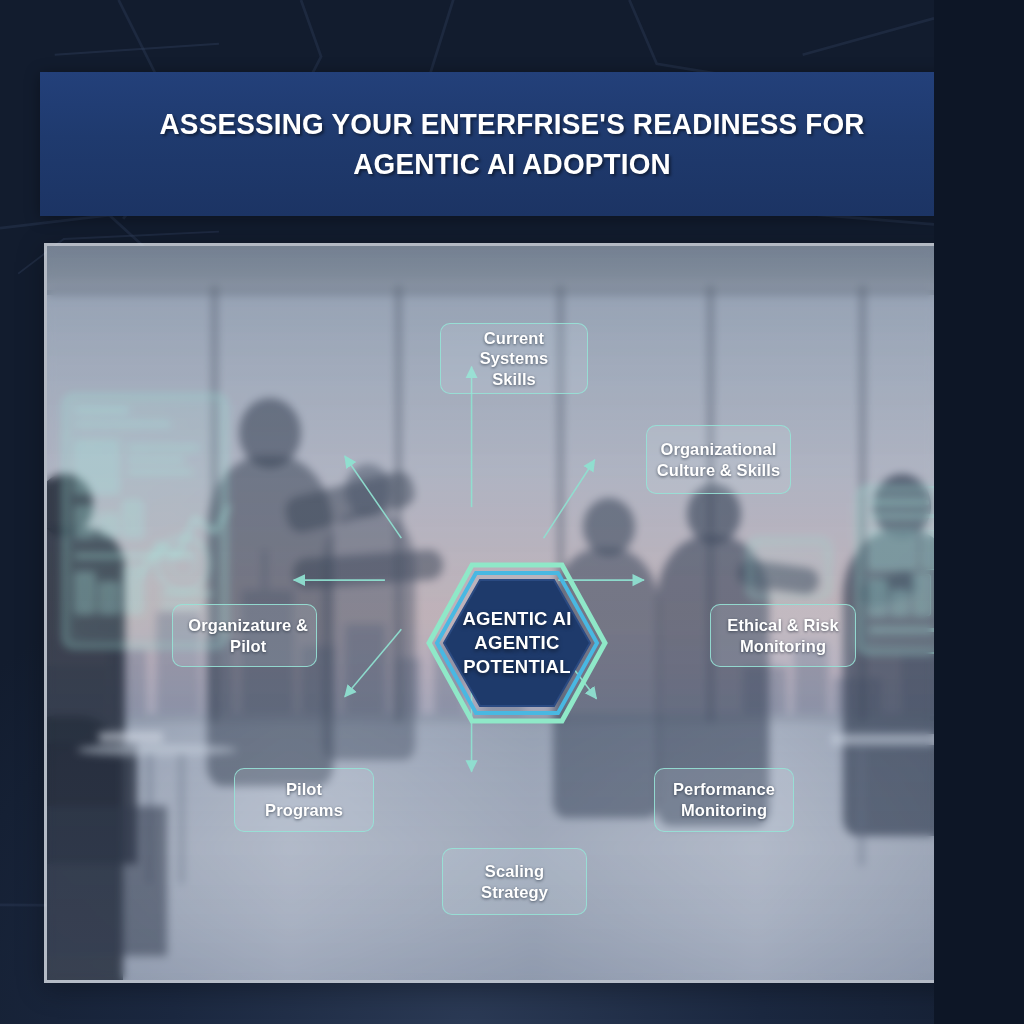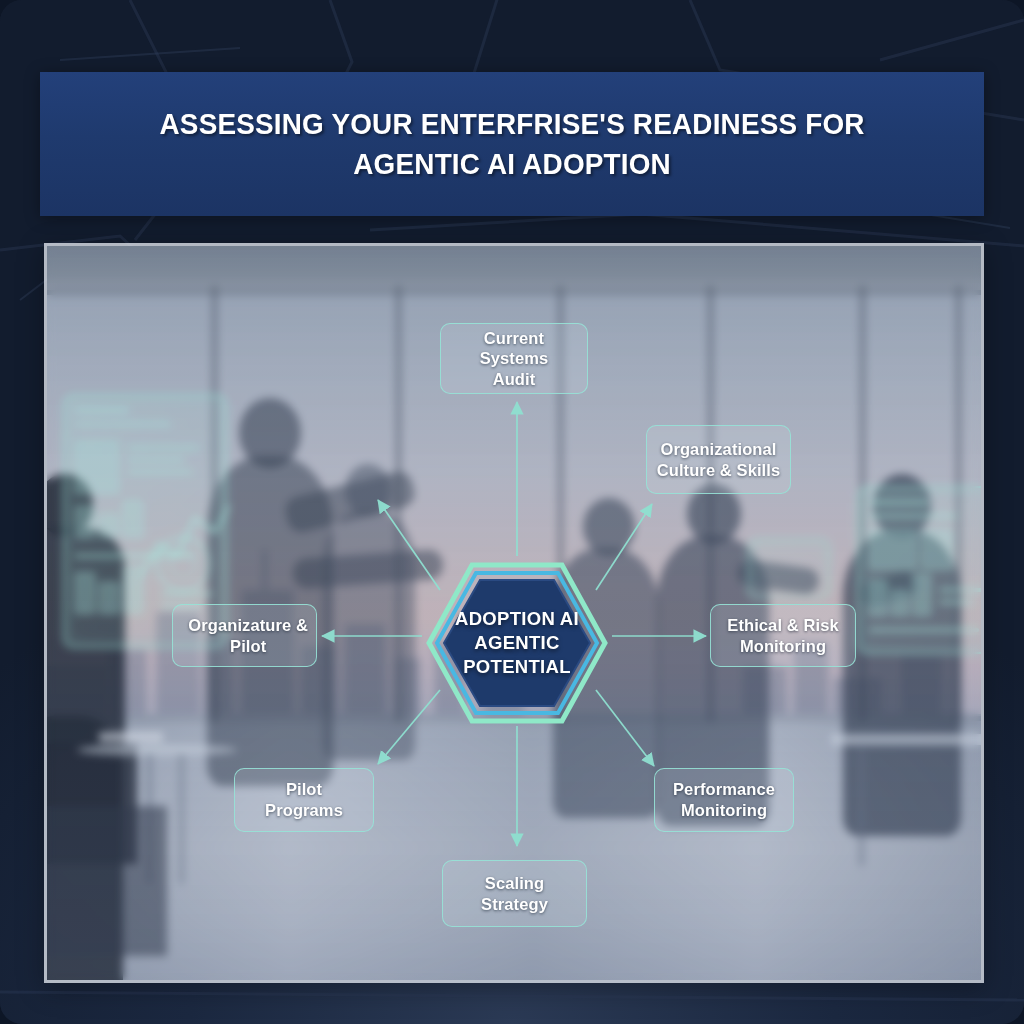--- a/index.html
+++ b/index.html
@@ -5,24 +5,23 @@
   html, body {
     margin: 0; padding: 0;
     width: 1024px; height: 1024px;
     overflow: hidden;
     background: #0d1626;
     font-family: "Liberation Sans", sans-serif;
   }
 
   #stage {
     position: relative;
-    width: 1024px; height: 1024px;
+    width: 934px; height: 1024px;
     overflow: hidden;
     background: #101b2e;
-    border-radius: 22px;
   }
 
   
   .bg-base {
     position: absolute; inset: 0;
     background:
       radial-gradient(ellipse 70% 50% at 50% 100%, #2b3a55 0%, #1b2840 45%, #121c2e 100%),
       linear-gradient(180deg, #121b2c 0%, #18233a 40%, #1d2a44 70%, #121b2c 100%);
   }
   .bg-lines { position: absolute; inset: 0; opacity: .55; }
@@ -342,31 +341,31 @@
     </svg>
 
     <div class="hexagon">
       <svg viewBox="0 0 182 162" style="position:absolute; inset:0; width:100%; height:100%;">
         <polygon points="46,3 136,3 179,81 136,159 46,159 3,81" fill="none" stroke="#8fe8c8" stroke-width="5"></polygon>
         <polygon points="50,11 132,11 171,81 132,151 50,151 11,81" fill="none" stroke="#49b8e2" stroke-width="4"></polygon>
         <polygon points="54,18 128,18 164,81 128,144 54,144 18,81" fill="#1e3a6b" stroke="#2a4a82" stroke-width="2"></polygon>
       </svg>
       <div class="hex-label">
         <div>
-          <span>ADOPTION AI</span><br>
+          <span>AGENTIC AI</span><br>
           <span>AGENTIC</span><br>
           <span>POTENTIAL</span>
         </div>
       </div>
     </div>
 
     <div class="node" style="left:440px; top:323px; width:148px; height:71px;">
       <div>
         <span>Current Systems</span><br>
-        <span>Audit</span>
+        <span>Skills</span>
       </div>
     </div>
 
 
     <div class="node" style="left:646px; top:425px; width:145px; height:69px;">
       <div>
         <span>Organizational</span><br>
         <span>Culture &amp; Skills</span>
       </div>
     </div>
@@ -392,21 +391,21 @@
       </div>
     </div>
 
     <div class="node" style="left:654px; top:768px; width:140px; height:64px;">
       <div>
         <span>Performance</span><br>
         <span>Monitoring</span>
       </div>
     </div>
 
-    <div class="node" style="left:442px; top:848px; width:145px; height:67px;margin-top:12px;">
+    <div class="node" style="left:442px; top:848px; width:145px; height:67px;">
       <div>
         <span>Scaling</span><br>
         <span>Strategy</span>
       </div>
     </div>
 
   </div>
 </div>
 
 </body></html>

